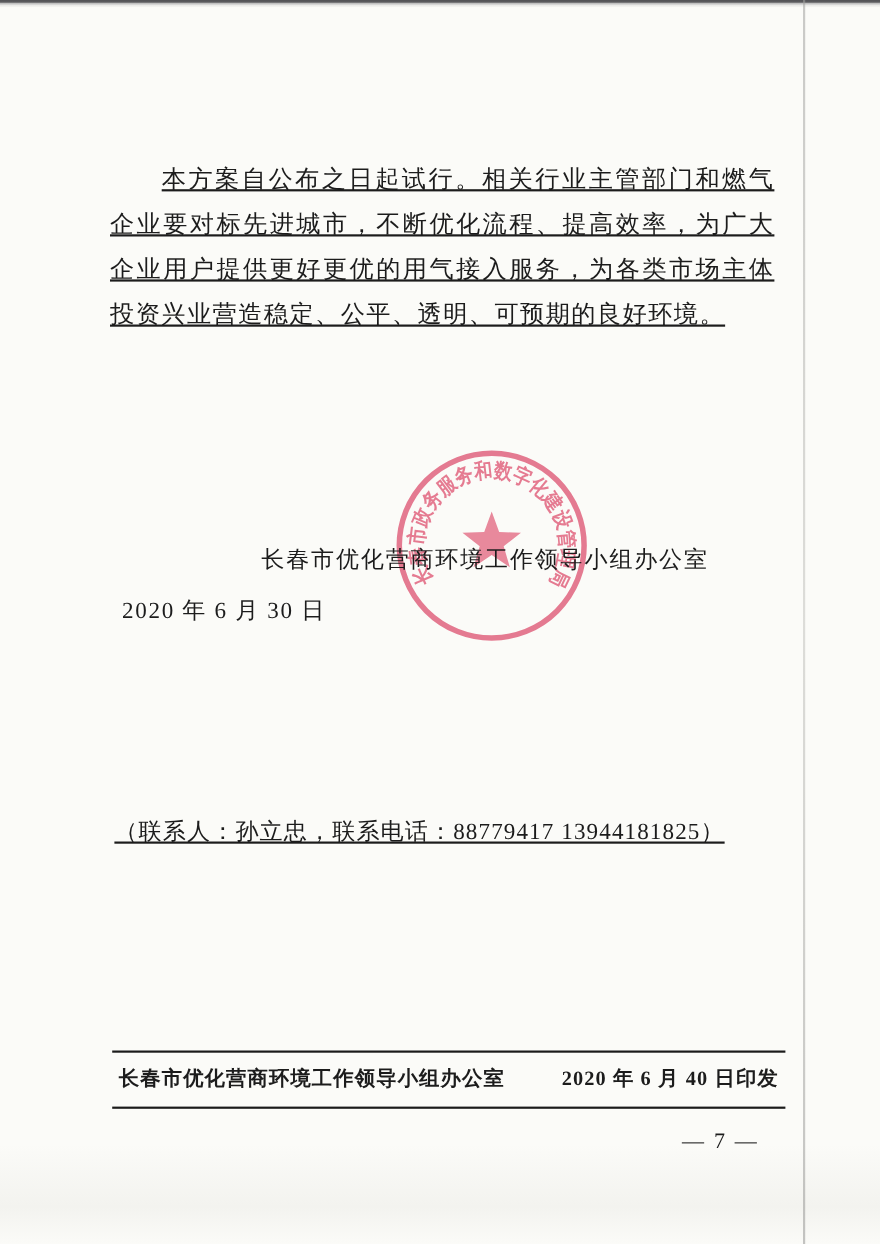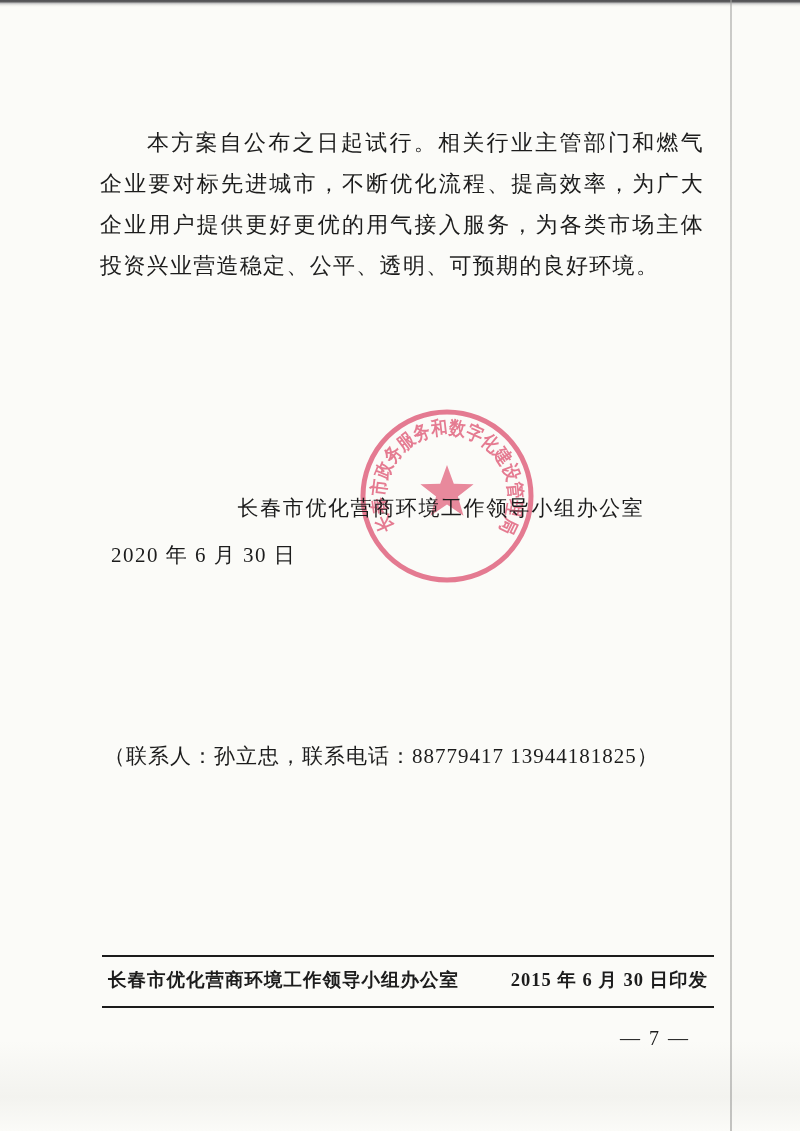--- a/index.html
+++ b/index.html
@@ -21,28 +21,29 @@
       rgba(110,110,115,0.45) 3px, rgba(150,150,150,0.15) 5px,
       rgba(150,150,150,0) 7px);
     filter: blur(0.4px);
   }
   .scan-fold-line {
     position: absolute; top: 0; bottom: 0; left: 730px; width: 2px;
     background: linear-gradient(to bottom, rgba(160,160,158,0.55), rgba(175,175,170,0.4) 50%, rgba(150,150,148,0.55));
   }
   .body-text {
     position: absolute;
-    top: 122px; left: 100px; width: 604px;
+    top: 142px; left: 100px; width: 604px;
     margin: 0;
     font-size: 22px;
     line-height: 41px;
     letter-spacing: 1.3px;
     text-align: justify;
     text-justify: inter-ideograph;
     text-indent: 47px;
+    text-decoration: underline;
   }
   .seal {
     position: absolute;
     left: 359px; top: 407px;
     width: 176px; height: 180px;
     mix-blend-mode: multiply;
     opacity: 0.82;
     filter: blur(0.3px);
   }
   .sig-org {
@@ -57,20 +58,21 @@
     top: 541px; left: 111px; width: 690px;
     text-align: left;
     font-size: 21px;
     letter-spacing: 1.5px;
   }
   .contact {
     position: absolute;
     top: 742px; left: 104px;
     font-size: 21px;
     letter-spacing: 1px;
+    text-decoration: underline;
   }
   .footer-rule { position: absolute; left: 102px; width: 612px; height: 2px; background: #1b1b1b; }
   .footer-rule-top { top: 955px; }
   .footer-rule-bottom { top: 1006px; }
   .footer-row {
     position: absolute;
     top: 967px; left: 108px; width: 600px;
     display: flex;
     justify-content: space-between;
     align-items: baseline;
@@ -112,20 +114,20 @@
   <div class="sig-org">长春市优化营商环境工作领导小组办公室</div>
 
   <div class="sig-date">2020 年 6 月 30 日</div>
 
   <div class="contact">（联系人：孙立忠，联系电话：88779417 13944181825）</div>
 
   <div class="footer-rule footer-rule-top"></div>
 
   <div class="footer-row">
     <span>长春市优化营商环境工作领导小组办公室</span>
-    <span>2015 年 6 月 30 日印发</span>
+    <span>2020 年 6 月 40 日印发</span>
   </div>
 
   <div class="footer-rule footer-rule-bottom"></div>
 
   <div class="page-num">— 7 —</div>
 
 </div>
 
 </body></html>

